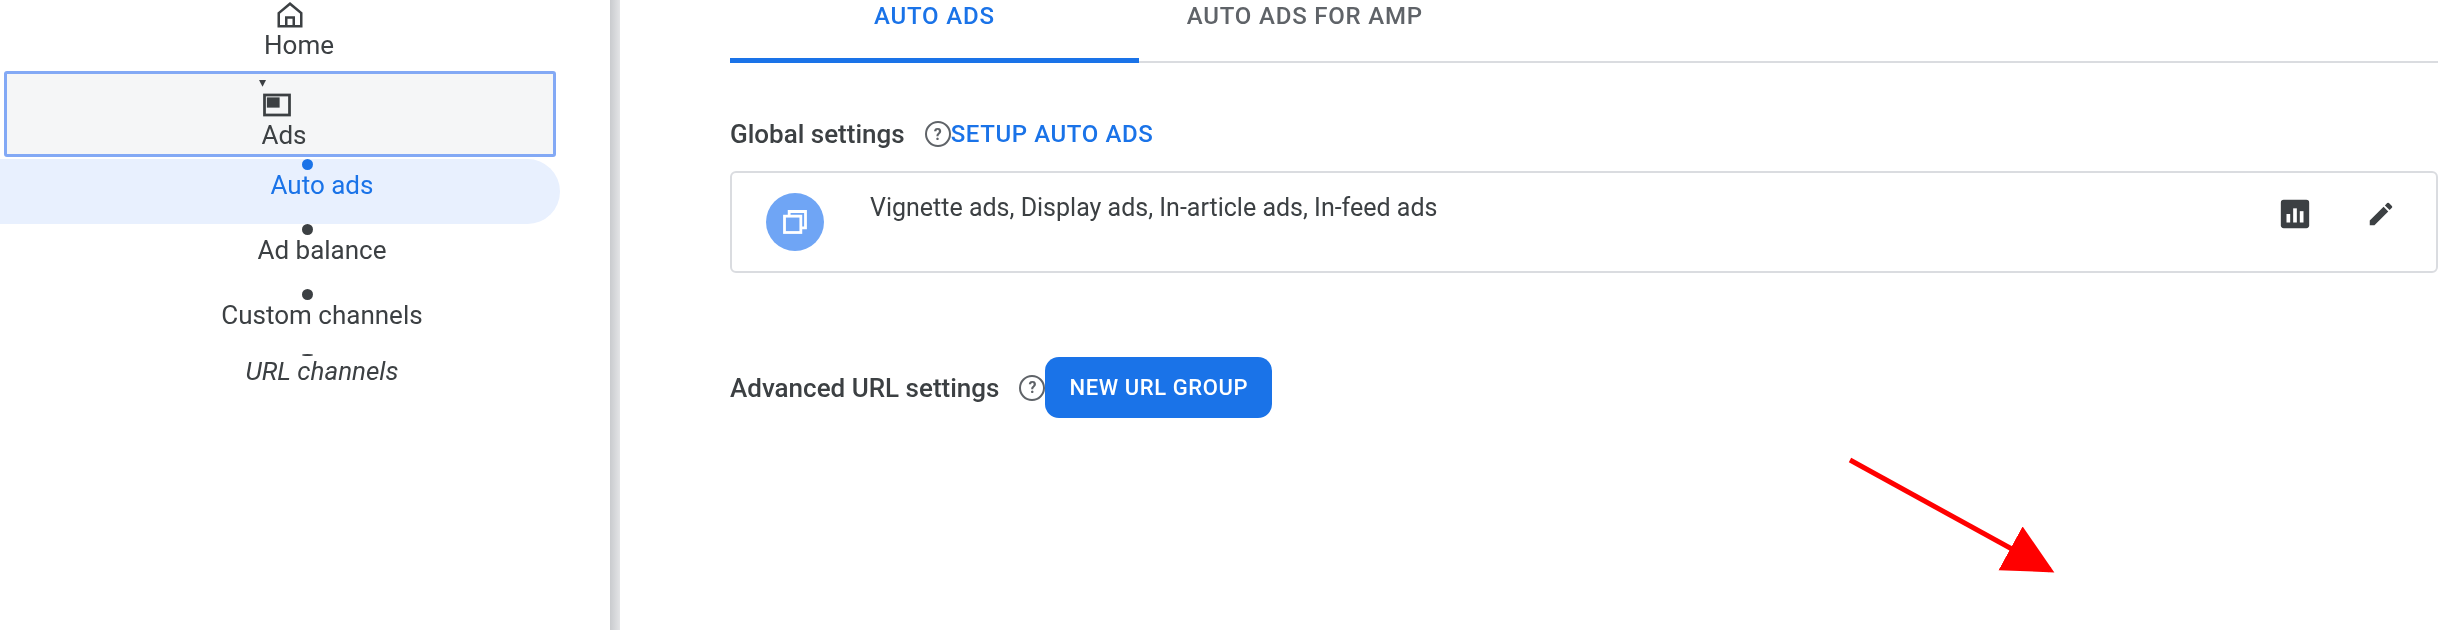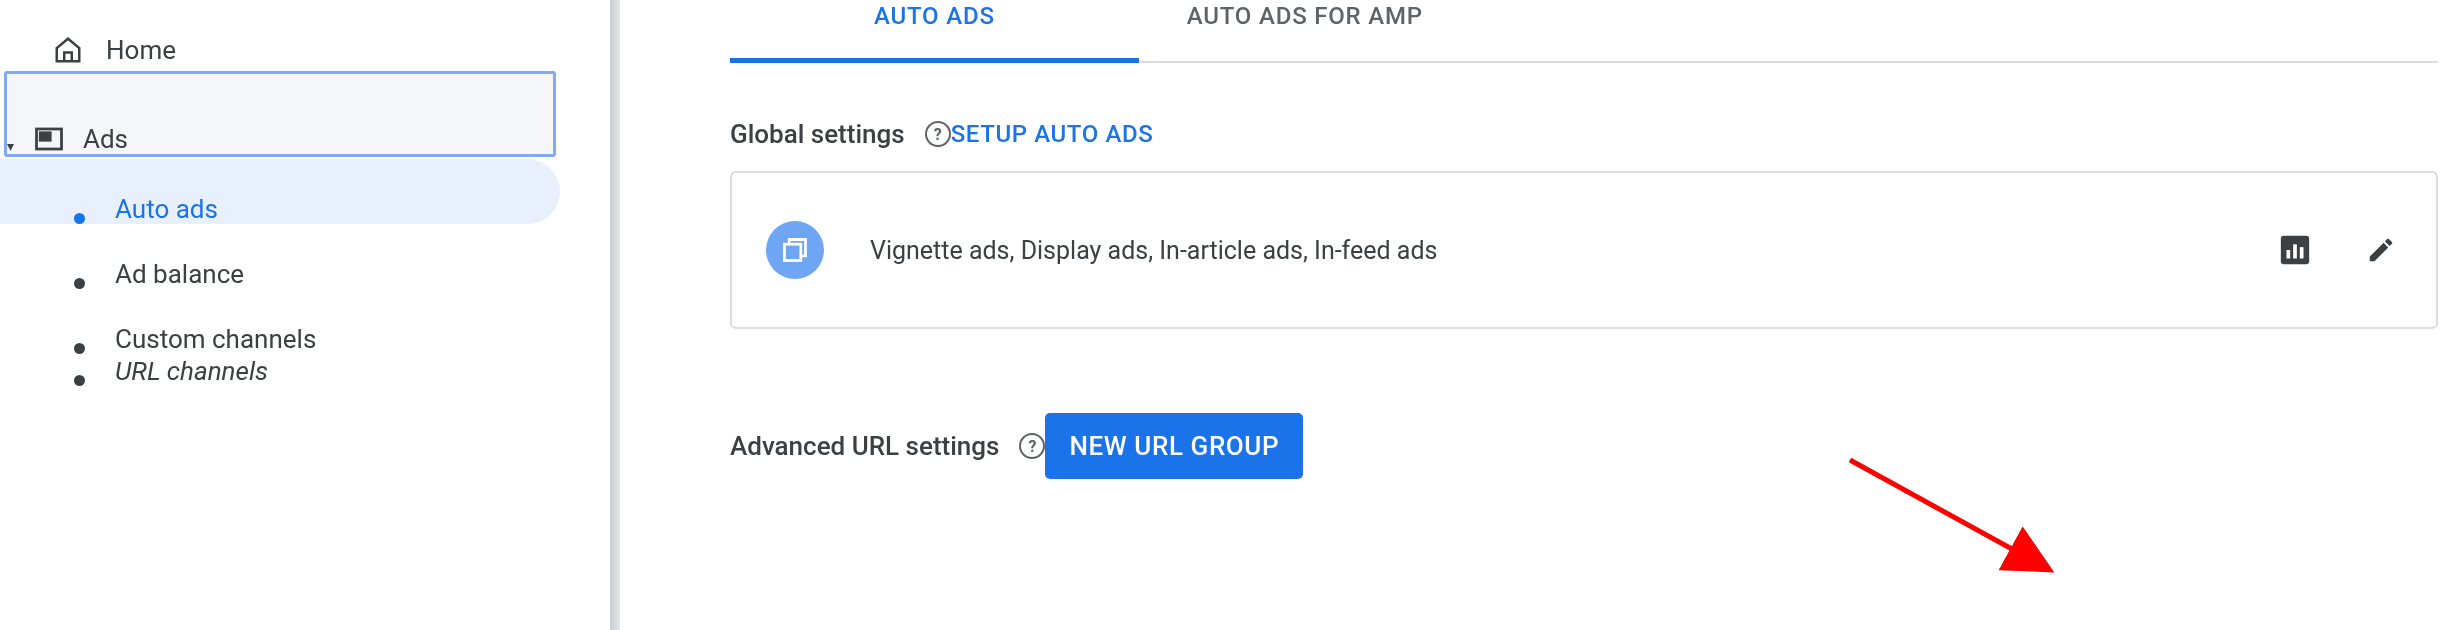--- a/index.html
+++ b/index.html
@@ -20,28 +20,29 @@
   }
 
   
   .sidebar {
     width: 560px;
     padding: 0;
     flex-shrink: 0;
   }
   .nav-item {
     display: flex;
-    align-items: flex-end;
+    align-items: center;
     height: 65px;
     padding: 0 20px 0 40px;
     font-size: 26px;
     color: #3c4043;
     border-radius: 0 40px 40px 0;
     cursor: pointer;
     user-select: none;
+    flex-direction: column;
   }
   .nav-item .icon-slot {
     width: 40px;
     display: flex;
     justify-content: center;
     align-items: center;
   }
   .nav-item .caret {
     width: 18px;
     margin-left: -14px;
@@ -153,23 +154,22 @@
     letter-spacing: .6px;
     color: #1a73e8;
     cursor: pointer;
     user-select: none;
   }
 
   .card {
     border: 2px solid #dadce0;
     border-radius: 6px;
     margin: 22px 10px 0 0;
-    padding: 48px 34px;
-    display: flex;
-    align-items: center;
+    padding: 20px 34px;
+    display: flex;
   }
   .card .badge {
     width: 58px;
     height: 58px;
     border-radius: 50%;
     background: #6fa5f5;
     display: flex;
     align-items: center;
     justify-content: center;
   }
@@ -185,25 +185,25 @@
     display: flex;
     align-items: center;
     justify-content: center;
     cursor: pointer;
     margin-left: 44px;
   }
 
   .primary-btn {
     background: #1a73e8;
     color: #ffffff;
-    font-size: 26px;
+    font-size: 22px;
     font-weight: 500;
     letter-spacing: .6px;
     padding: 18px 24px;
-    border-radius: 5px;
+    border-radius: 14px;
     cursor: pointer;
     user-select: none;
   }
 
   
   .arrow-svg {
     position: absolute;
     pointer-events: none;
   }
 

